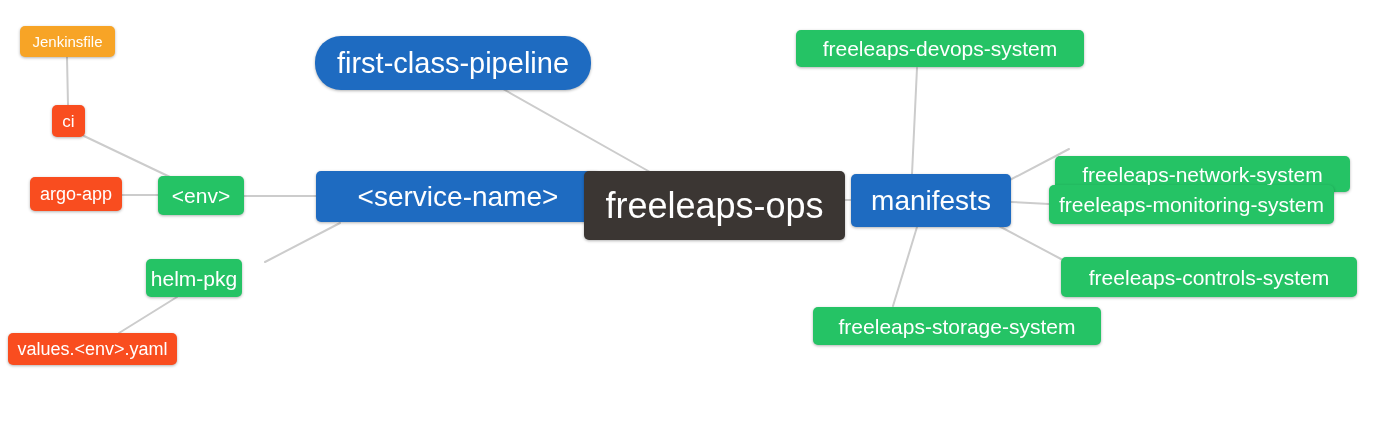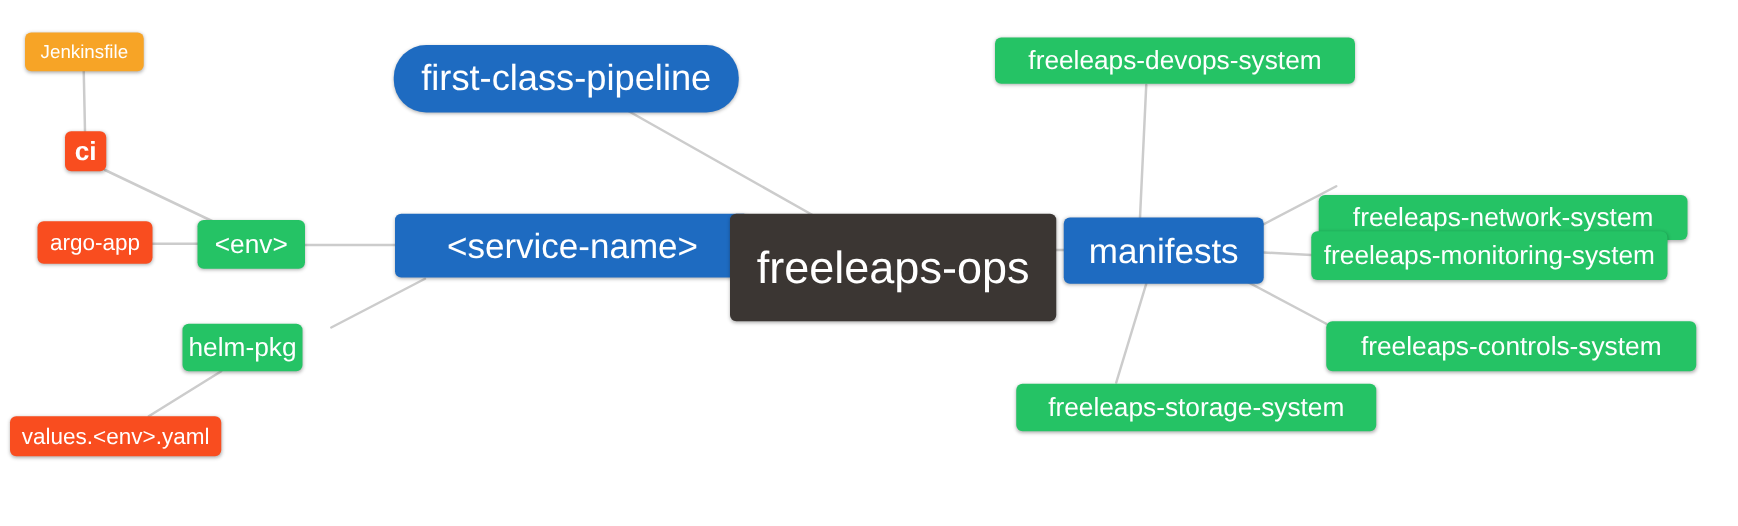--- a/index.html
+++ b/index.html
@@ -37,21 +37,21 @@
     box-sizing: border-box;
     cursor: default;
     line-height: 1;
   }
   .root   { background: #3B3633; }
   .blue   { background: #1E6BC1; }
   .green  { background: #25C365; }
   .red    { background: #F94D1F; }
   .orange { background: #F7A426; }
   .fs15 { font-size: 15px; }
-  .fs17 { font-size: 21px; font-weight: bold; }
+  .fs17 { font-size: 17px; }
   .fs18 { font-size: 18px; }
   .fs21 { font-size: 21px; }
   .fs28 { font-size: 28px; }
   .fs29 { font-size: 29px; }
   .fs36 { font-size: 36px; }
 </style>
 </head>
 <body>
 
 <div class="canvas">
@@ -82,21 +82,21 @@
   <div class="node green fs21" style="left:158px; top:176px; width:86px; height:39px;">&lt;env&gt;</div>
 
   <div class="node green fs21" style="left:146px; top:259px; width:96px; height:38px;">helm-pkg</div>
 
   <div class="node red fs18" style="left:8px; top:333px; width:169px; height:32px;">values.&lt;env&gt;.yaml</div>
 
   <div class="node blue fs29" style="left:315px; top:36px; width:276px; height:54px;border-radius:26px;">first-class-pipeline</div>
 
   <div class="node blue fs28" style="left:316px; top:171px; width:284px; height:51px;">&lt;service-name&gt;</div>
 
-  <div class="node root fs36" style="left:584px; top:171px; width:261px; height:86px;">freeleaps-ops</div>
+  <div class="node root fs36" style="left:584px; top:171px; width:261px; height:69px;">freeleaps-ops</div>
 
   <div class="node blue fs28" style="left:851px; top:174px; width:160px; height:53px;">manifests</div>
 
   <div class="node green fs21" style="left:796px; top:30px; width:288px; height:37px;">freeleaps-devops-system</div>
 
   <div class="node green fs21" style="left:1055px; top:112px; width:295px; height:36px;margin-top:44px;">freeleaps-network-system</div>
 
   <div class="node green fs21" style="left:1049px; top:185px; width:285px; height:39px;">freeleaps-monitoring-system</div>
 
   <div class="node green fs21" style="left:1061px; top:257px; width:296px; height:40px;">freeleaps-controls-system</div>

